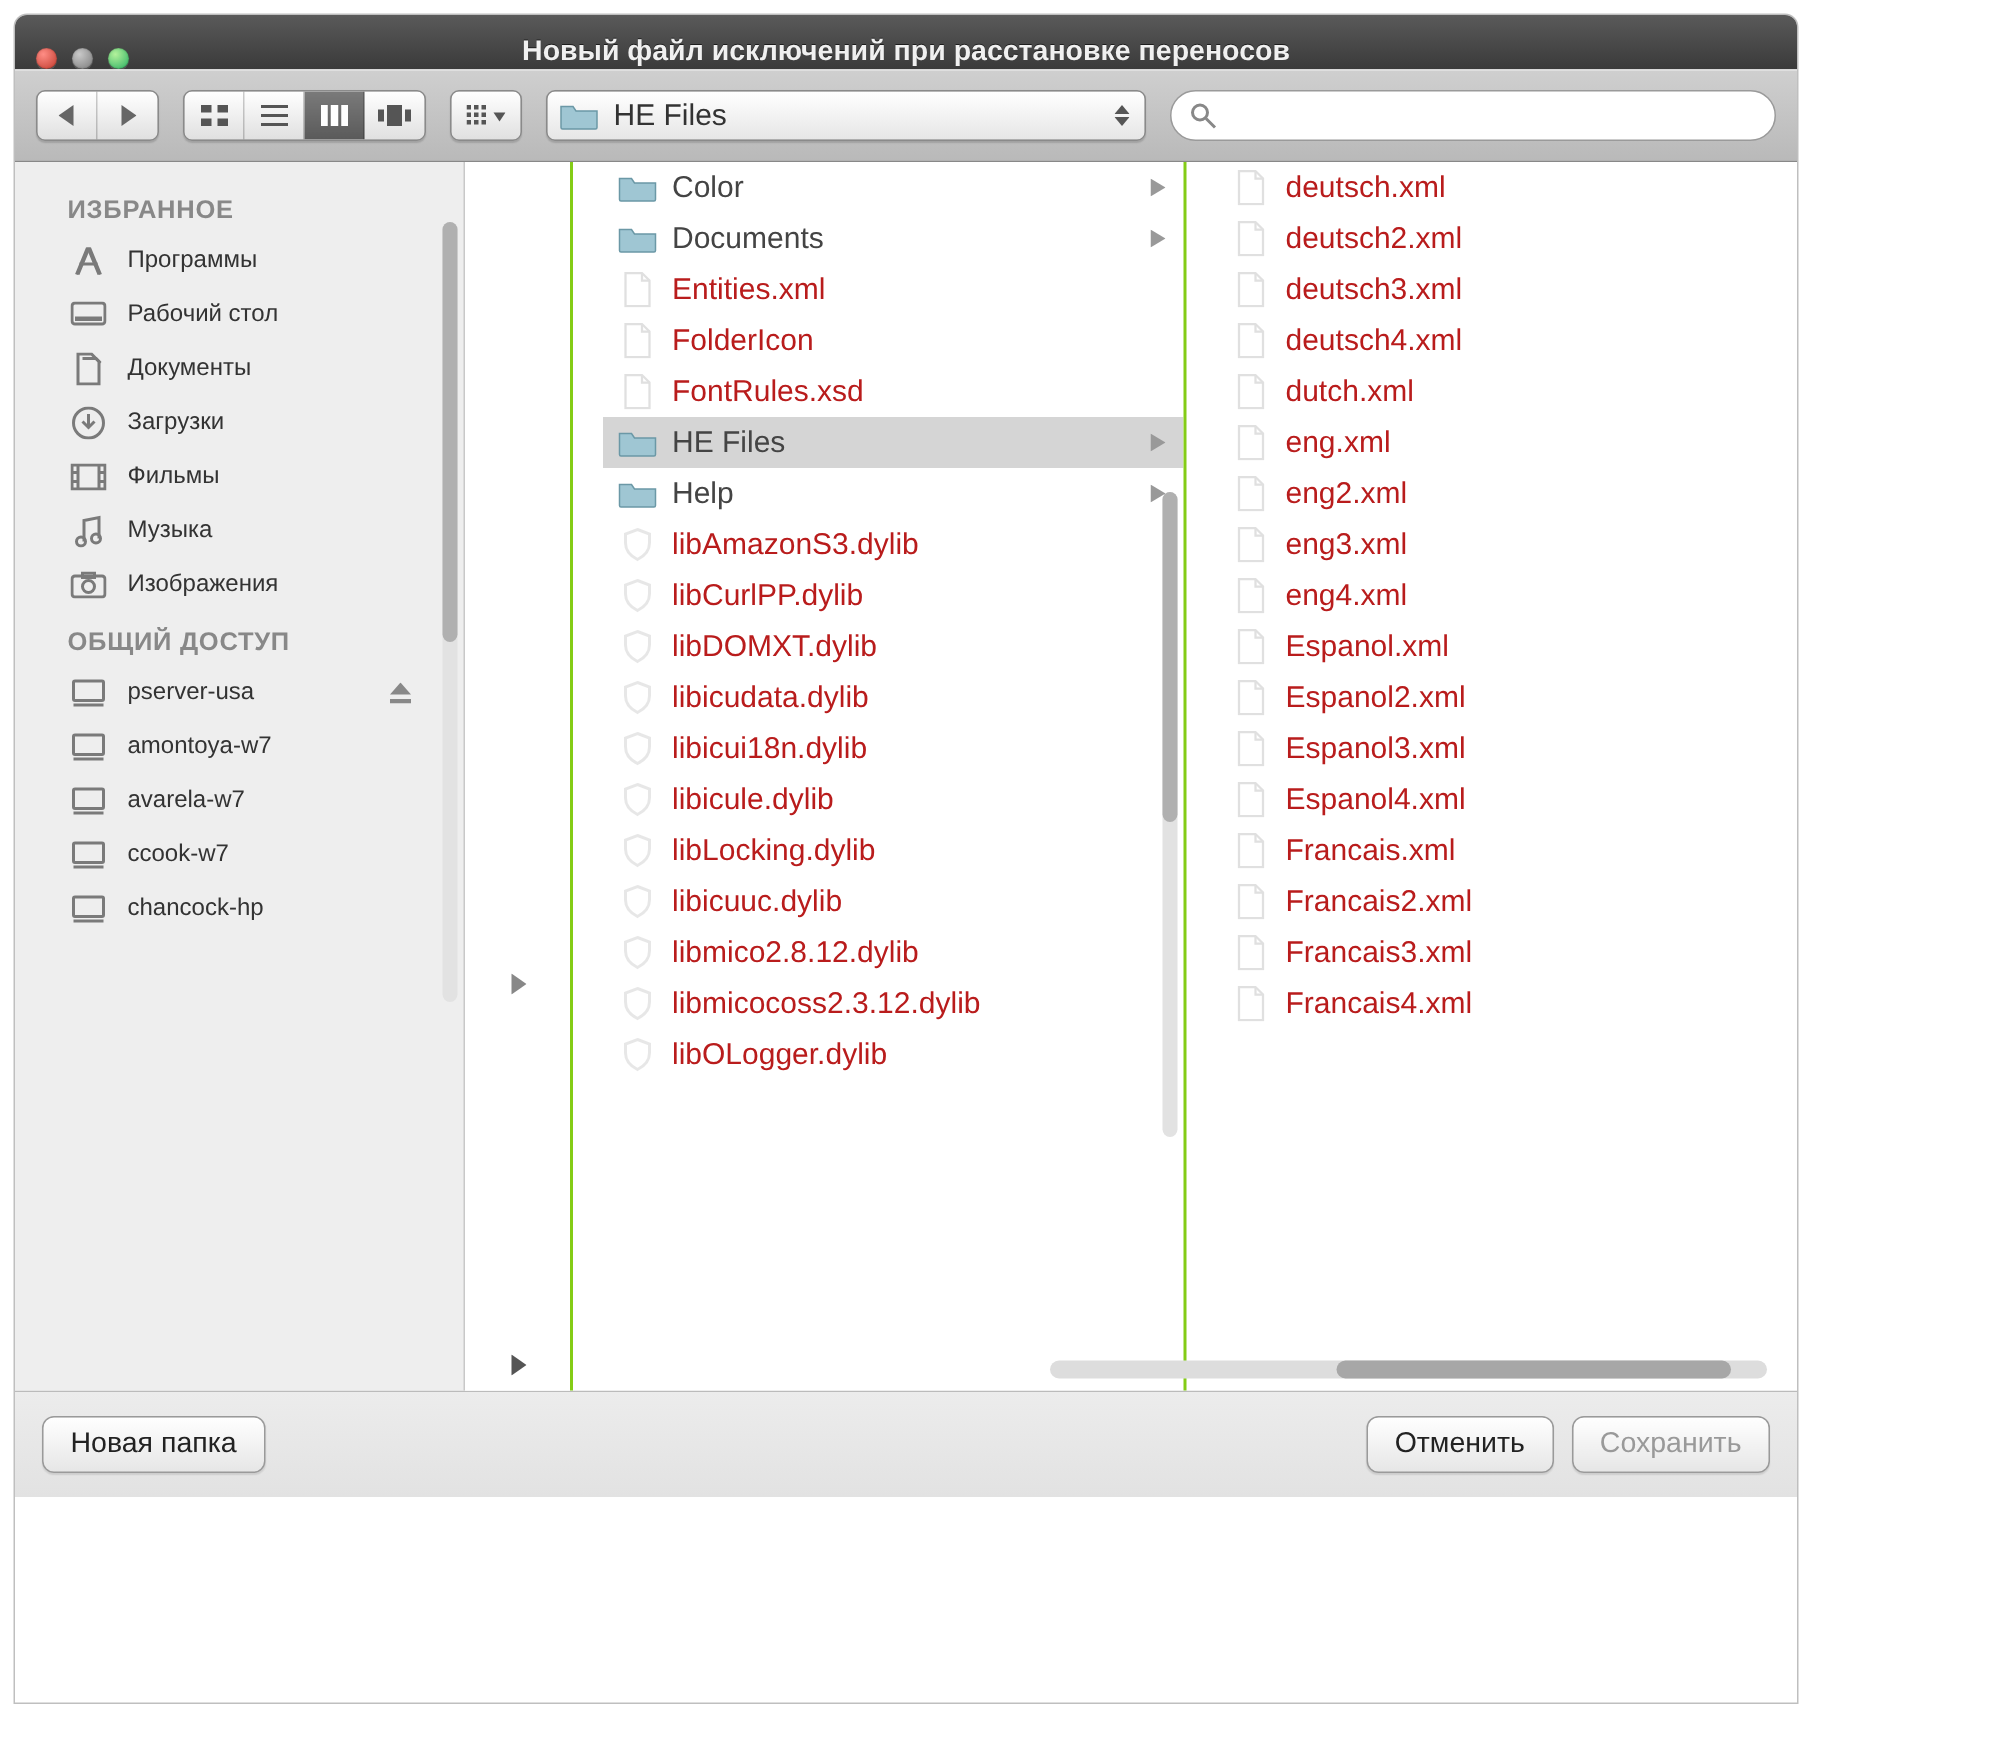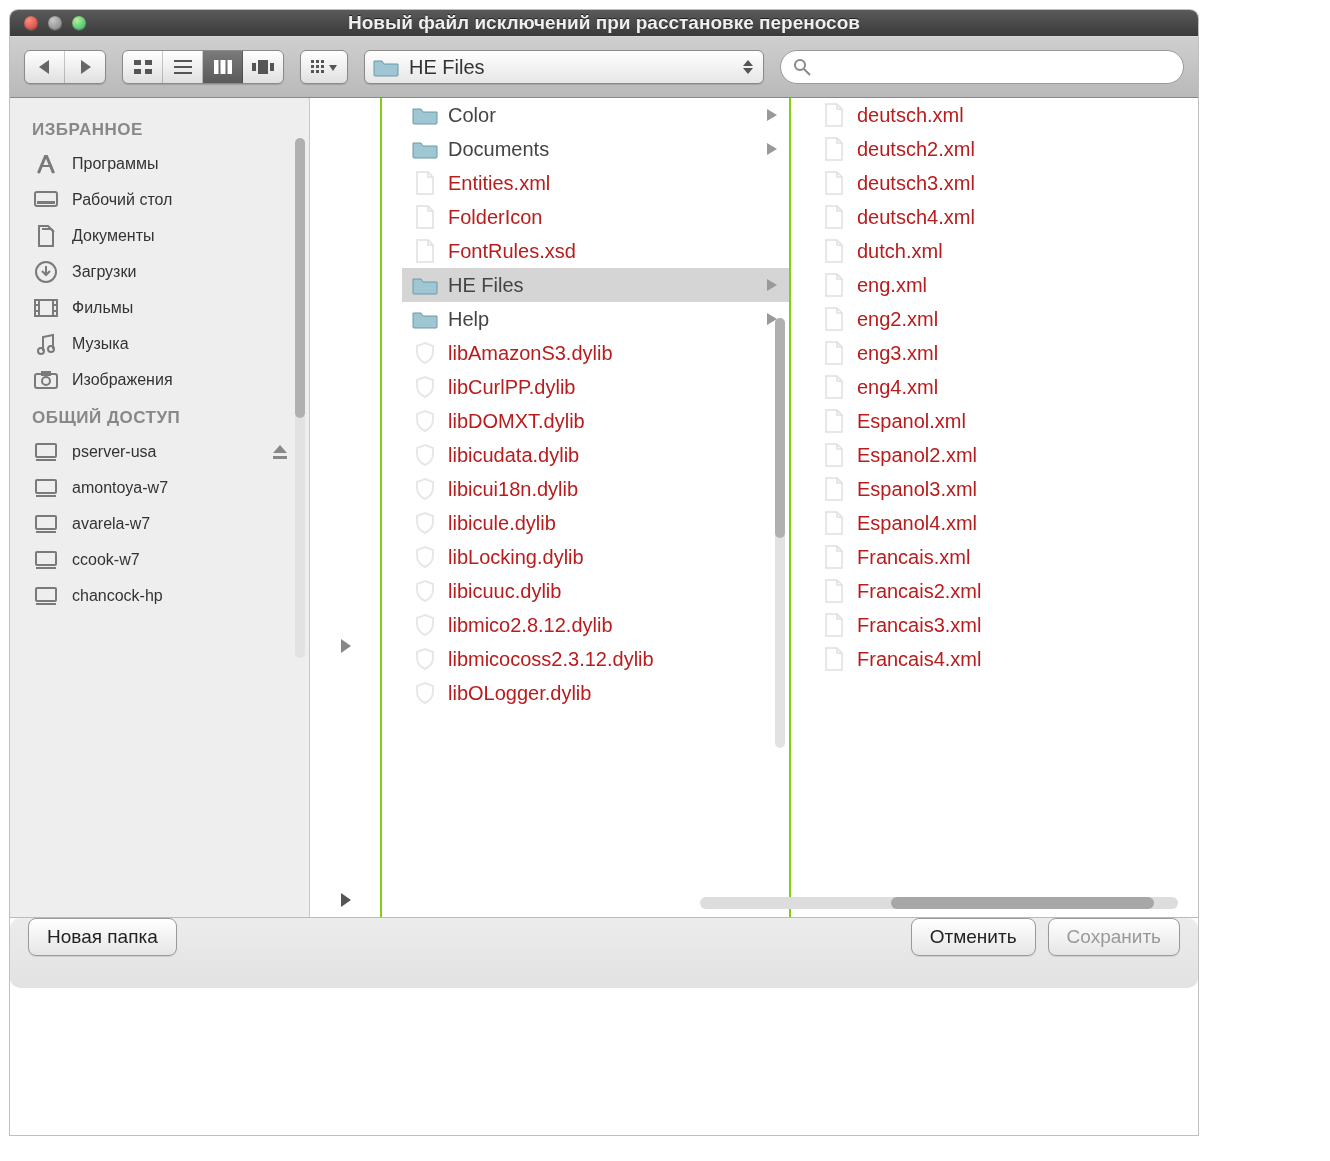--- a/index.html
+++ b/index.html
@@ -15,24 +15,24 @@
 .window {
   width: 1188px;
   height: 1125px;
   margin: 10px;
   border-radius: 8px 8px 0 0;
   overflow: hidden;
   background: #fff;
   box-shadow: 0 0 0 1px rgba(0,0,0,0.25);
 }
 .titlebar {
-  height: 26px;
+  height: 36px;
   background: linear-gradient(#5a5a5a, #3a3a3a);
   display: flex;
-  align-items: center;
+  align-items: flex-end;
   padding: 0 14px;
   color: #f0f0f0;
   position: relative;
 }
 .traffic-lights { display: flex; gap: 10px; }
 .traffic-lights span {
   width: 14px; height: 14px; border-radius: 50%; display: inline-block;
   box-shadow: inset 0 0 1px rgba(0,0,0,0.5), 0 1px 0 rgba(255,255,255,0.15);
 }
 .tl-red { background: radial-gradient(circle at 35% 30%, #ff8d85, #c0392b); }
@@ -139,21 +139,21 @@
 }
 .content {
   display: flex;
   height: 820px;
   border-bottom: 1px solid #bbb;
 }
 .sidebar {
   width: 300px;
   background: #eeeeee;
   border-right: 1px solid #c8c8c8;
-  padding: 12px 4px;
+  padding: 12px 17px;
   overflow: hidden;
   position: relative;
 }
 .sidebar-heading {
   color: #888; font-size: 17px; font-weight: bold;
   padding: 10px 18px 6px;
   letter-spacing: 0.5px;
 }
 .sidebar-item {
   display: flex; align-items: center; gap: 12px;
@@ -218,24 +218,23 @@
   background: #ddd;
   border-radius: 6px;
 }
 .hscrollbar .thumb {
   position: absolute; left: 40%; width: 55%; top: 0; bottom: 0;
   background: #a7a7a7; border-radius: 6px;
 }
 .footer {
   height: 70px;
   background: linear-gradient(#ececec,#e2e2e2);
-  display: flex; 
+  display: flex; align-items: center;
   padding: 0 18px;
   gap: 12px;
-  border-radius: 10px;
 }
 .push-btn {
   height: 38px;
   padding: 0 18px;
   border: 1px solid #9a9a9a;
   border-radius: 8px;
   background: linear-gradient(#ffffff,#e6e6e6);
   font-size: 19px; color: #222;
   cursor: pointer;
   box-shadow: 0 1px 1px rgba(0,0,0,0.1);

